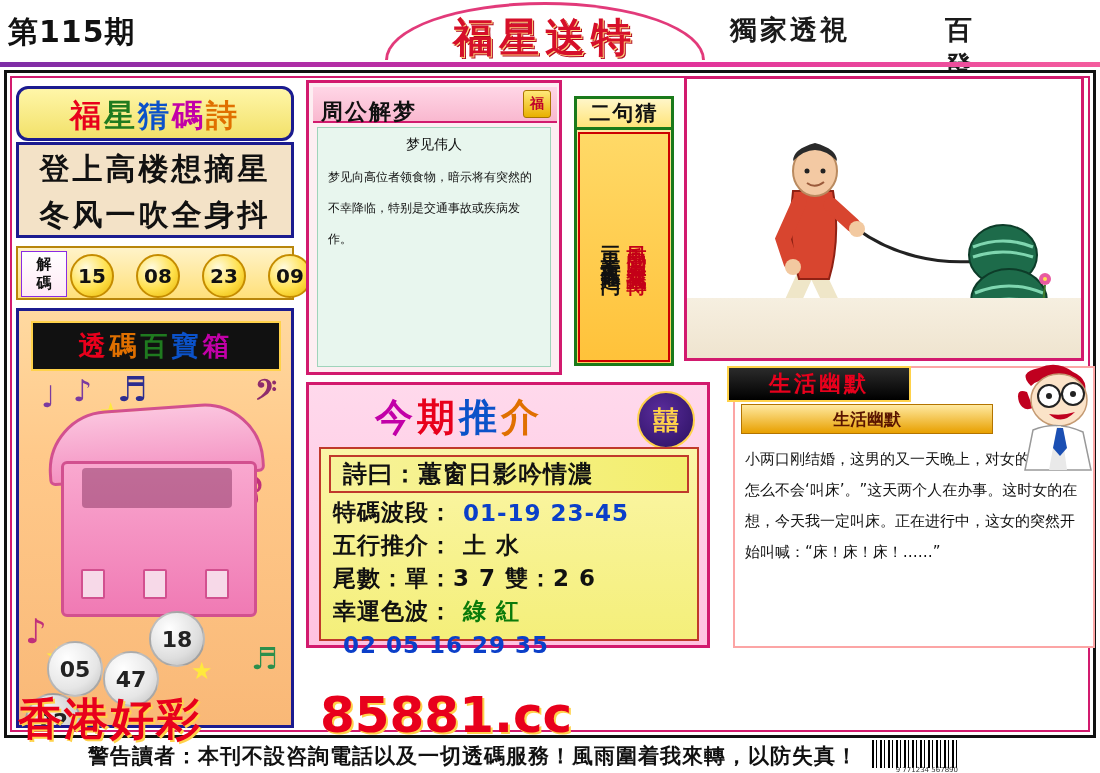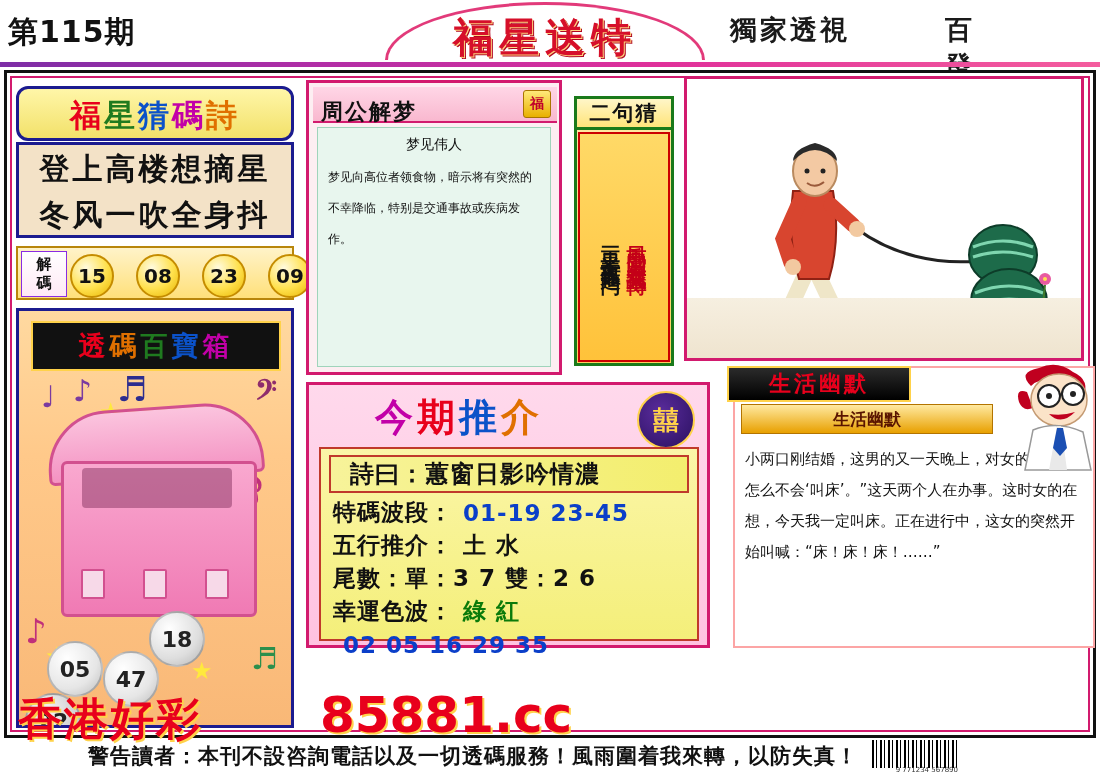--- a/index.html
+++ b/index.html
@@ -248,21 +248,21 @@
     background:linear-gradient(to bottom,#fbf6a8,#f4ef7a);
     border:2px solid #c0392b;
     box-sizing:border-box;
     padding:4px 0 0 0;
   }
   .rec-row{
     display:flex;align-items:center;height:33px;padding-left:12px;
     font-size:23px;font-weight:bold;color:#111;letter-spacing:1px;
   }
   .rec-row.first{
-    border:2px solid #c0392b;height:34px;margin:2px 8px 3px 8px;padding-left:19px;
+    border:2px solid #c0392b;height:34px;margin:2px 8px 3px 8px;padding-left:12px;
     font-size:24px;color:#6a2d9c;background:linear-gradient(to right,#f7f39a,#f3ee6e);
   }
   .rec-k{color:#111;}
   .rec-v{color:#111;margin-left:10px;}
   .rec-v.blue{color:#0b3fc9;}
   .rec-v.green{color:#0a7a0a;}
   
   .pic-box{
     position:absolute;left:684px;top:76px;width:400px;height:285px;
     background:#fff;

